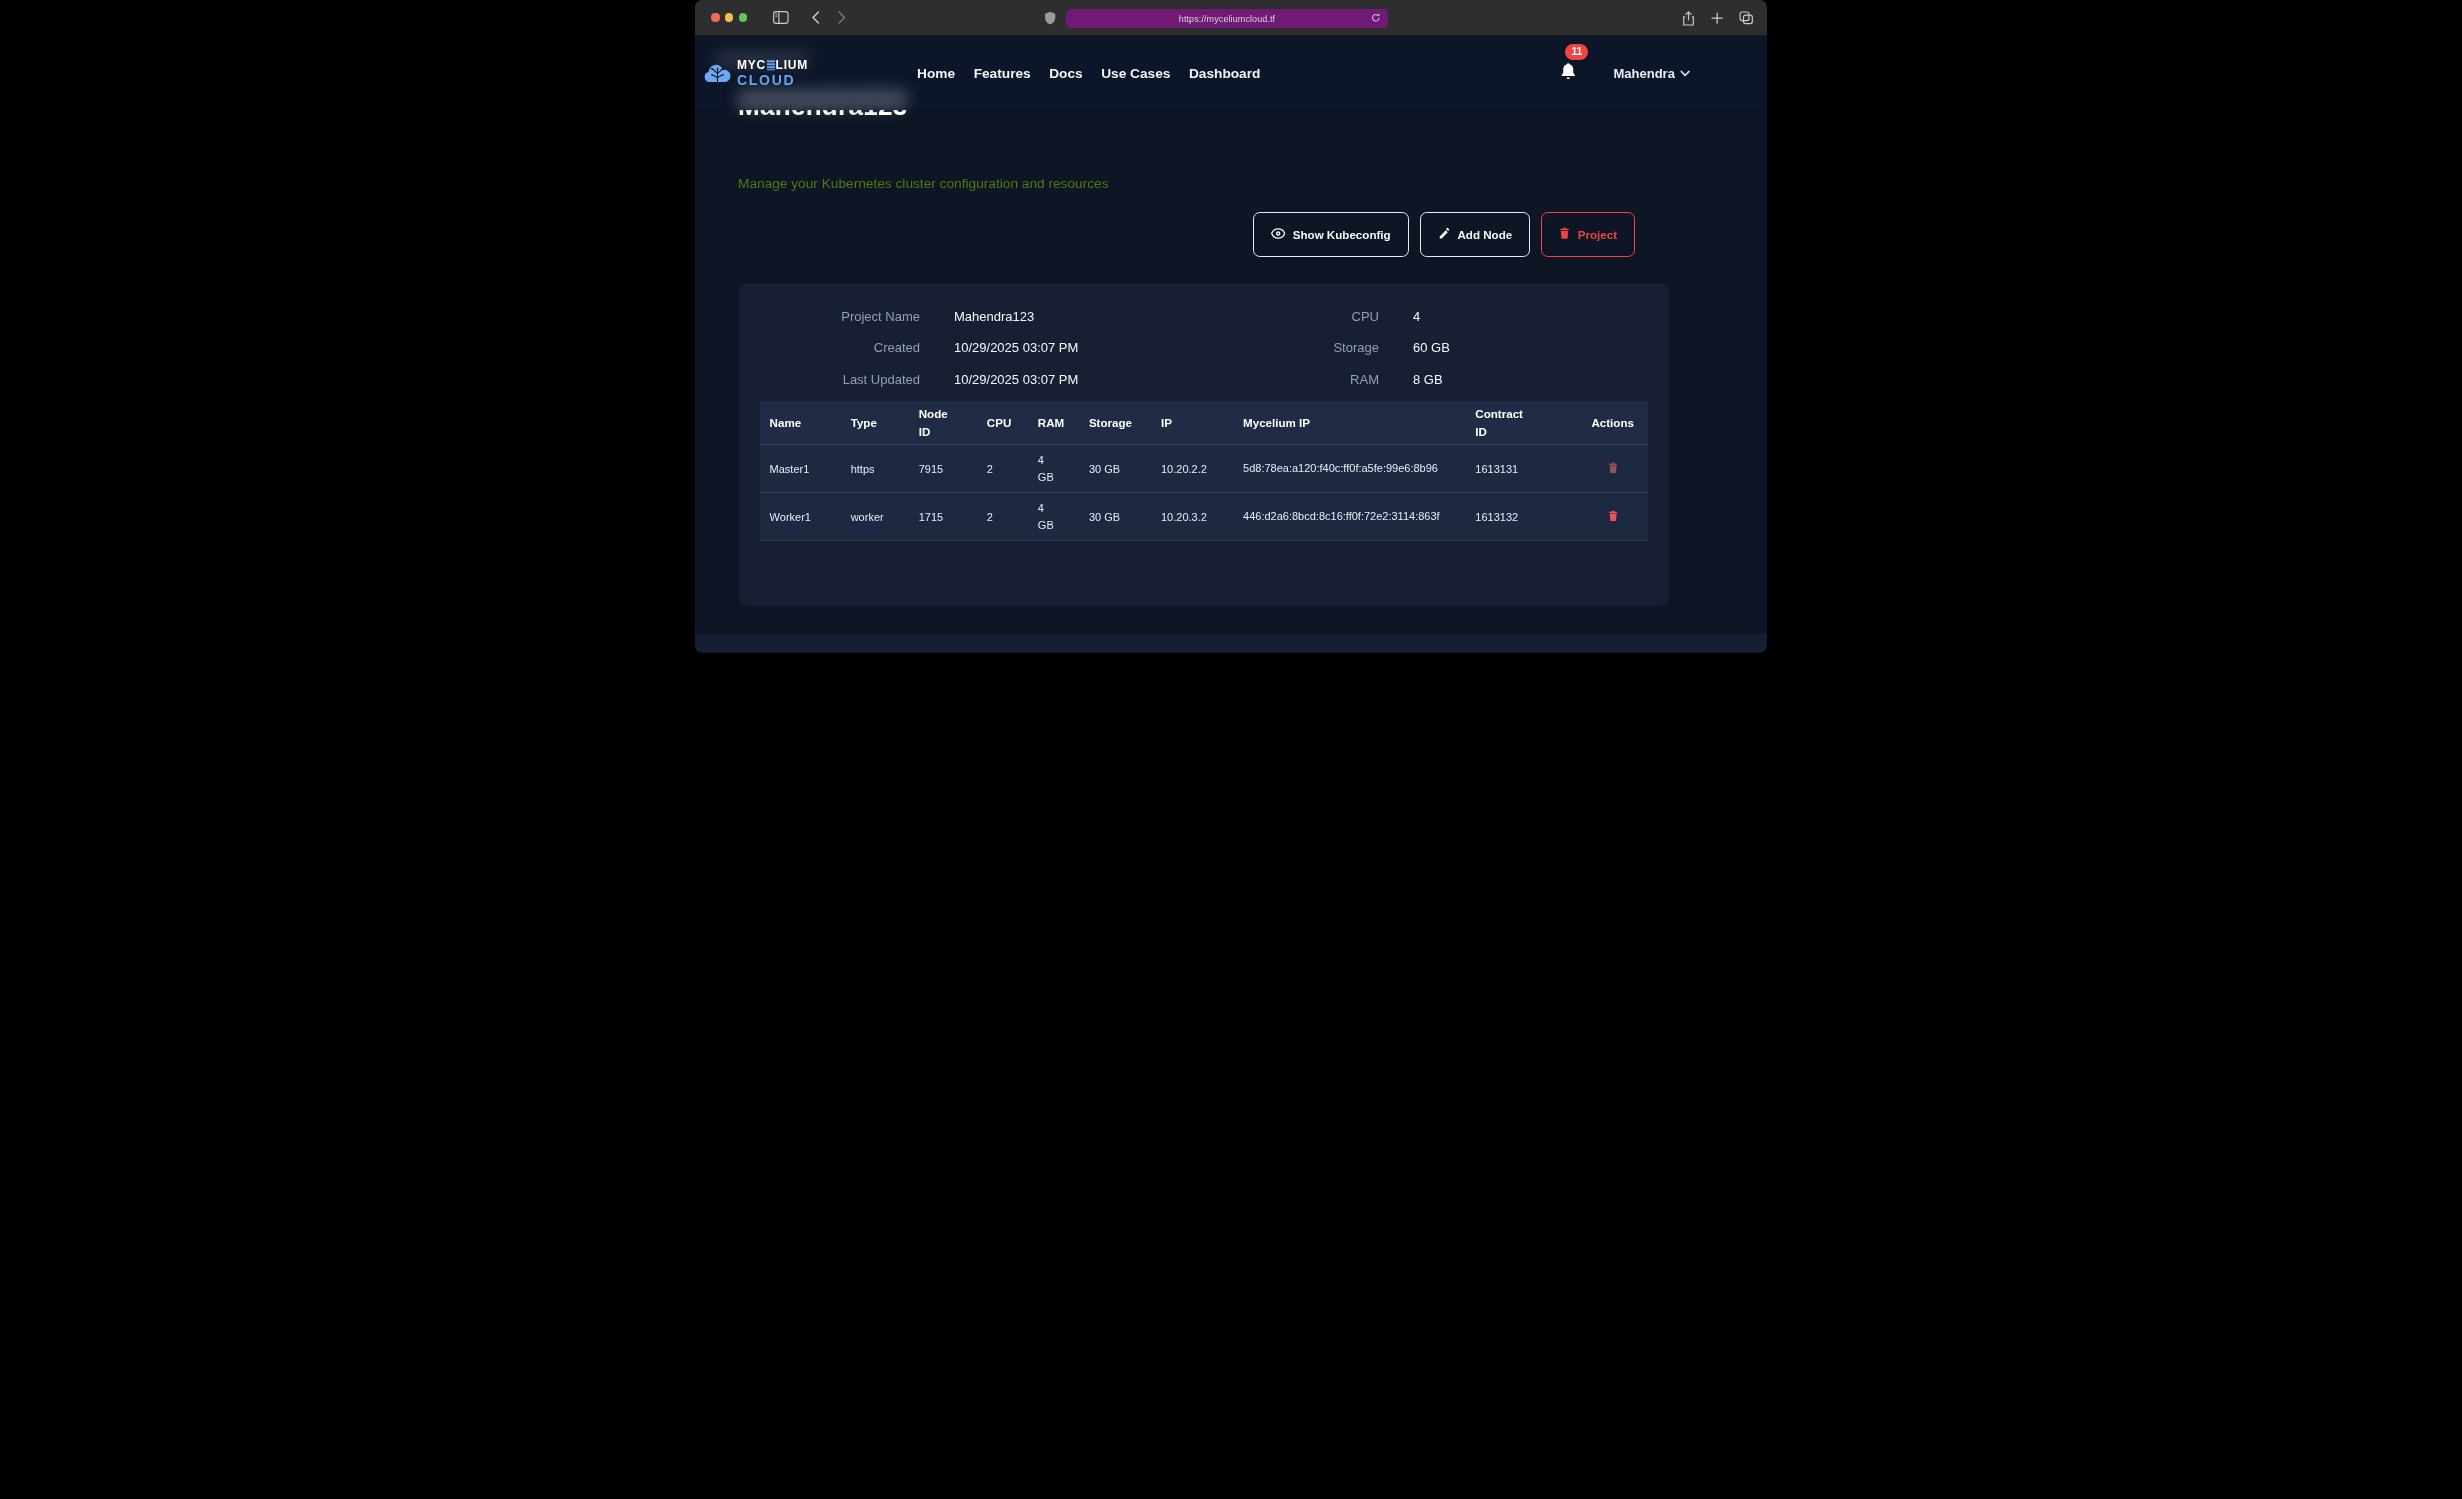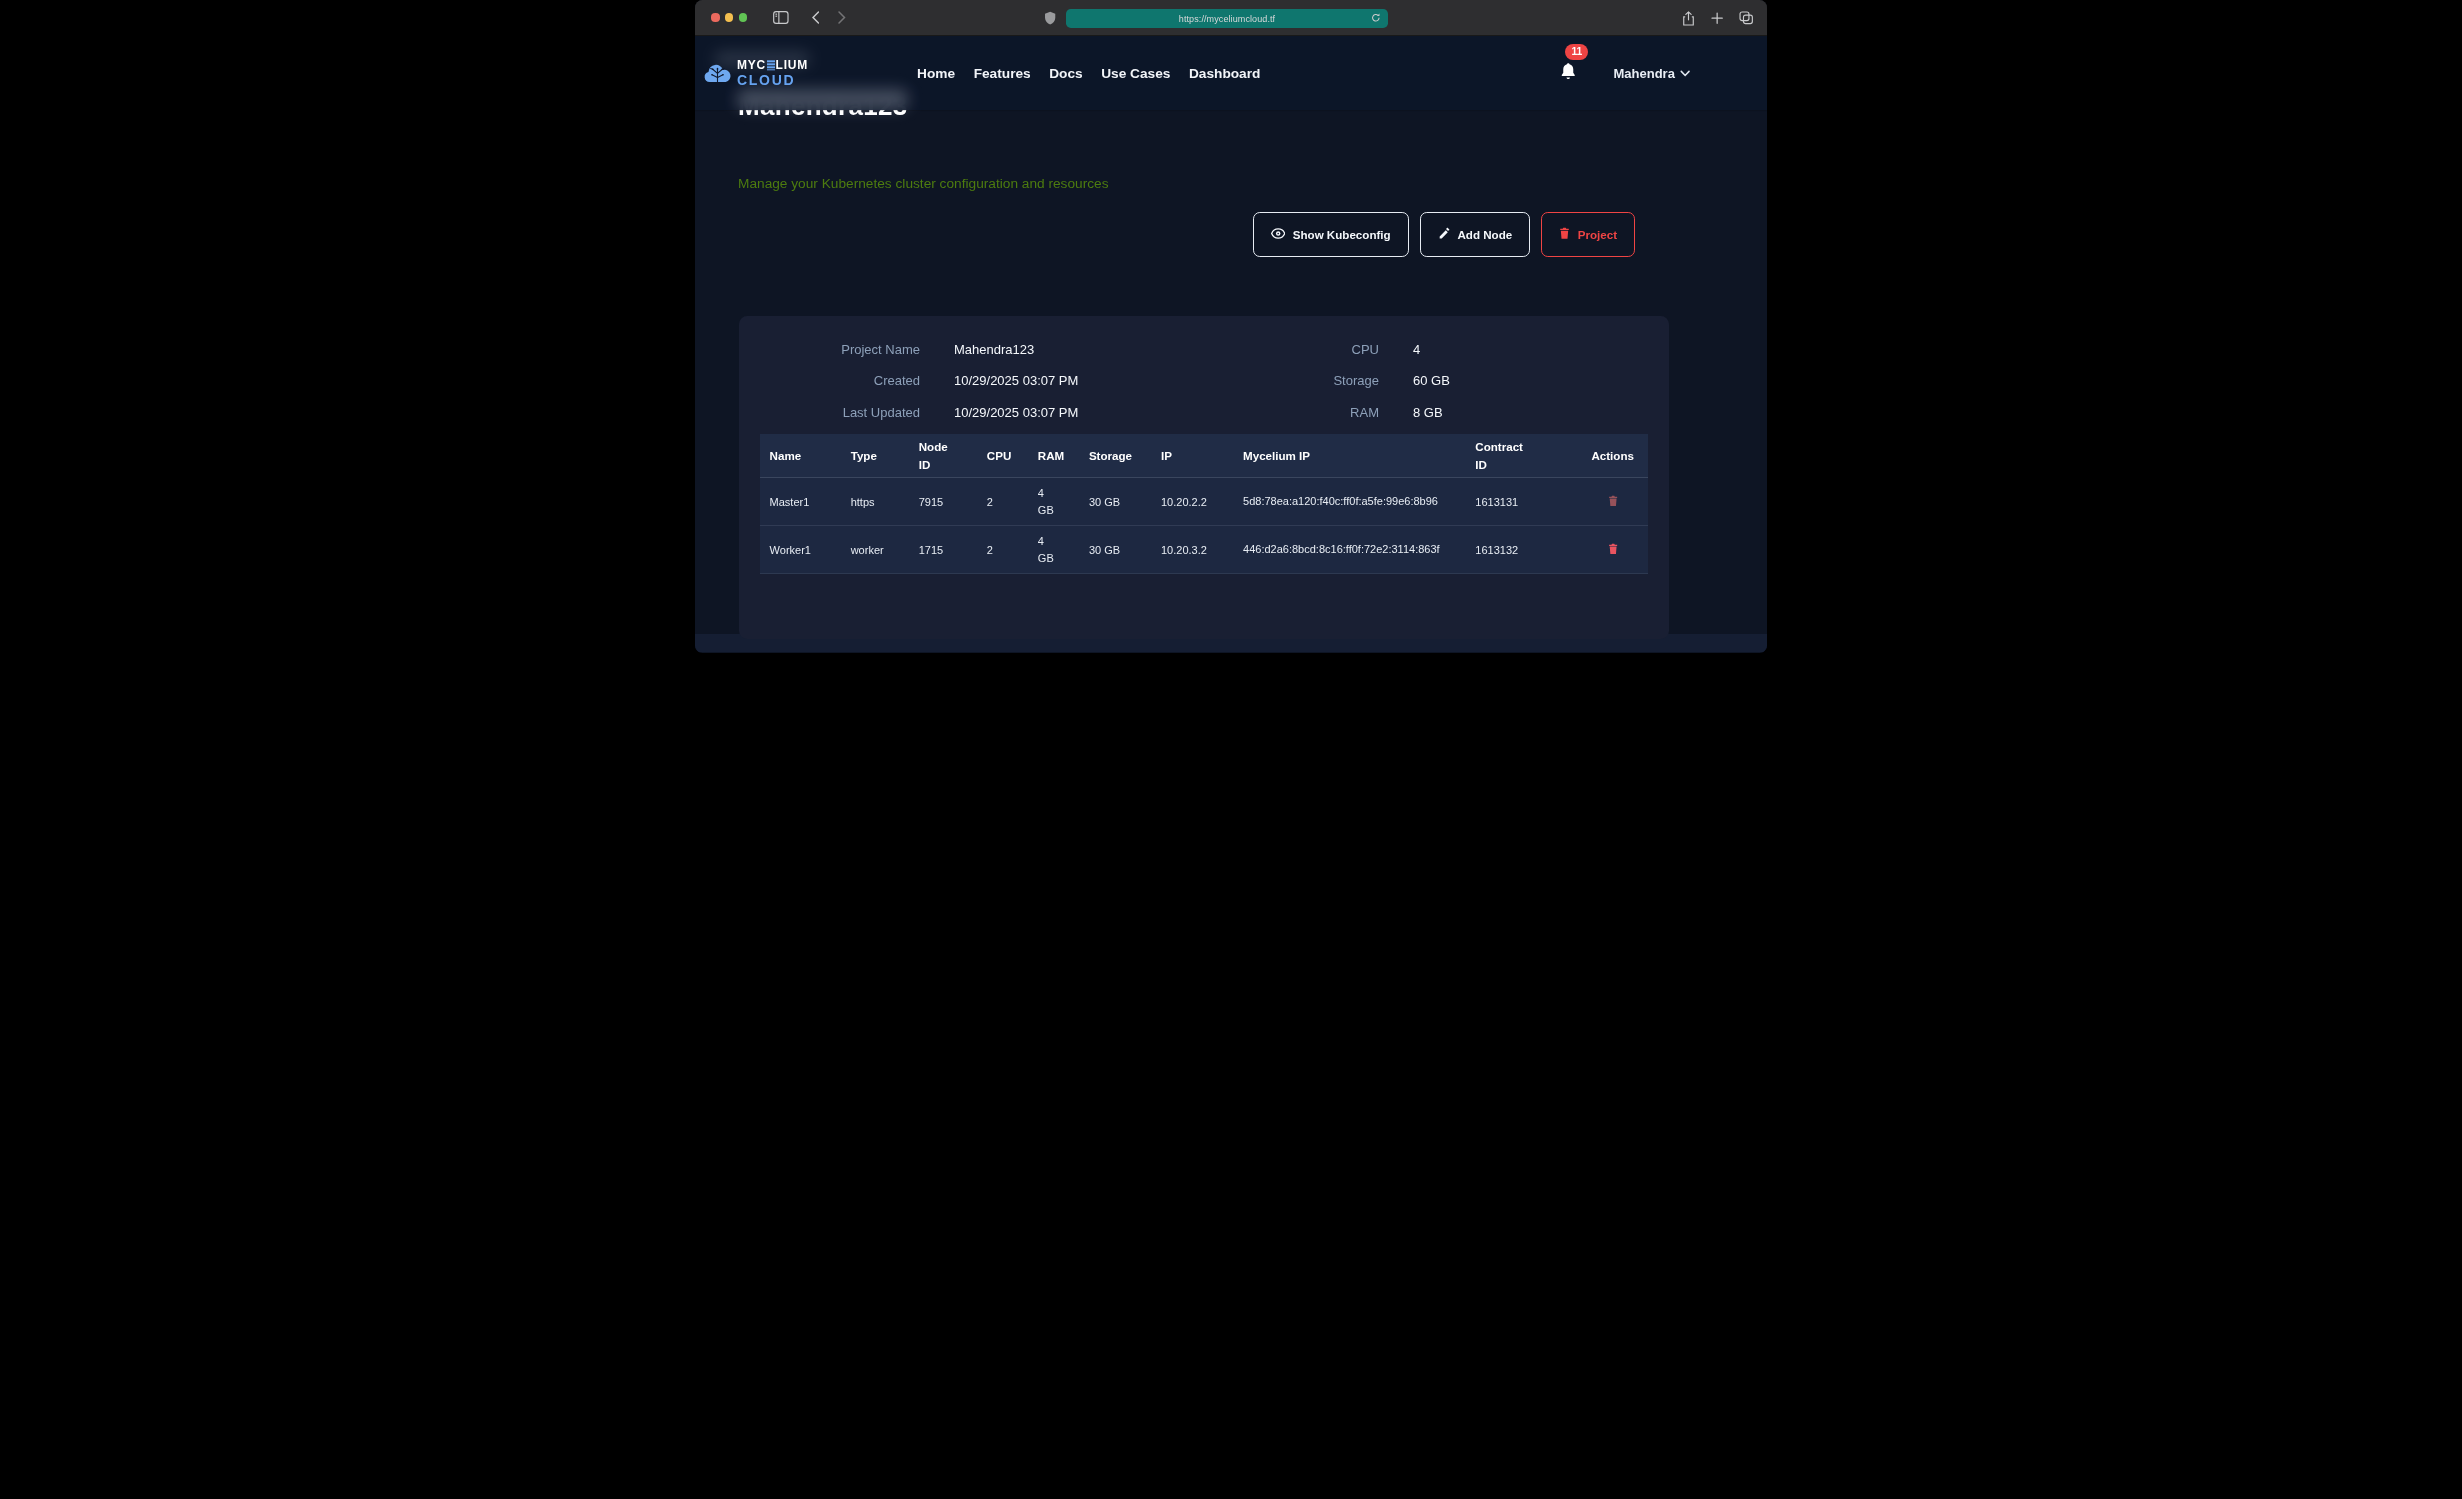--- a/index.html
+++ b/index.html
@@ -13,21 +13,21 @@
             border-bottom:0.7px solid #191919; display:flex; align-items:center; padding:0 16.4px; }
   .traffic { display:flex; gap:5.5px; }
   .traffic span { width:8.2px; height:8.2px; border-radius:50%; display:block; }
   .light-red{ background:#ec6a5e; } .light-yellow{ background:#f4bf4f; } .light-green{ background:#61c454; }
   .chrome-icon { color:#c9cacc; display:flex; align-items:center; }
   .sidebar-toggle { margin-left:26px; }
   .nav-back { margin-left:23px; }
   .nav-fwd { margin-left:19px; opacity:.45; }
   .shield { position:absolute; left:349px; top:11px; }
   .url-bar { position:absolute; left:371px; top:9px; width:322px; height:19px;
-             background:#0f766e; border-radius:4.8px; display:flex; align-items:center; justify-content:center; }
+             background:#701a75; border-radius:4.8px; display:flex; align-items:center; justify-content:center; }
   .url-text { font-size:9px; color:#d8d9da; letter-spacing:0.1px; }
   .refresh { position:absolute; right:6.2px; top:3.4px; }
   .chrome-right { position:absolute; right:13.7px; top:0; height:36px; display:flex; align-items:center; gap:15.7px; }
 
   
   .viewport { position:relative; height:616px; background:#0e1524; overflow:hidden; }
 
   .page-title { position:absolute; left:43px; top:55px; z-index:1; font-size:26px; font-weight:700;
                 color:#ffffff; letter-spacing:0.3px; }
   .page-subtitle { position:absolute; left:43px; top:100px; z-index:1; font-size:13.7px;
@@ -58,21 +58,21 @@
 
   
   .actions-row { position:absolute; top:176px; right:132px; display:flex; gap:11px; z-index:2; }
   .btn { height:45px; padding:0 17px; border-radius:6.8px; border:1px solid #e7ecf3;
          background:transparent; color:#f5f8fc; font-size:11.6px; font-weight:700;
          font-family:inherit; display:flex; align-items:center; gap:7.5px; cursor:pointer; }
   .btn-danger { border-color:#ef4444; color:#ef4444; }
 
   
   .card { position:absolute; top:247px; left:44px; width:930px; height:323px;
-          background:#191f33; border-radius:8.2px; z-index:2;margin-top:33px; }
+          background:#191f33; border-radius:8.2px; z-index:2; }
   .info-grid { display:grid; grid-template-columns:1fr 1fr; row-gap:16.4px; margin:26px 34px 0; }
   .info-row { display:flex; align-items:baseline; }
   .info-label { flex:0 0 147px; text-align:right; color:#8da0b9; font-size:13px; }
   .info-row:nth-child(even) .info-label { flex-basis:175px; }
   .info-value { margin-left:34px; color:#f5f8fc; font-size:13px; font-weight:500; }
 
   .section-heading { display:flex; align-items:center; gap:9px; margin:37px 0 0 24.6px;
                      color:#fff; font-size:16.4px; font-weight:700; }
 
   table { width:888px; margin:14.4px 21px 0; border-collapse:collapse; table-layout:fixed; }

